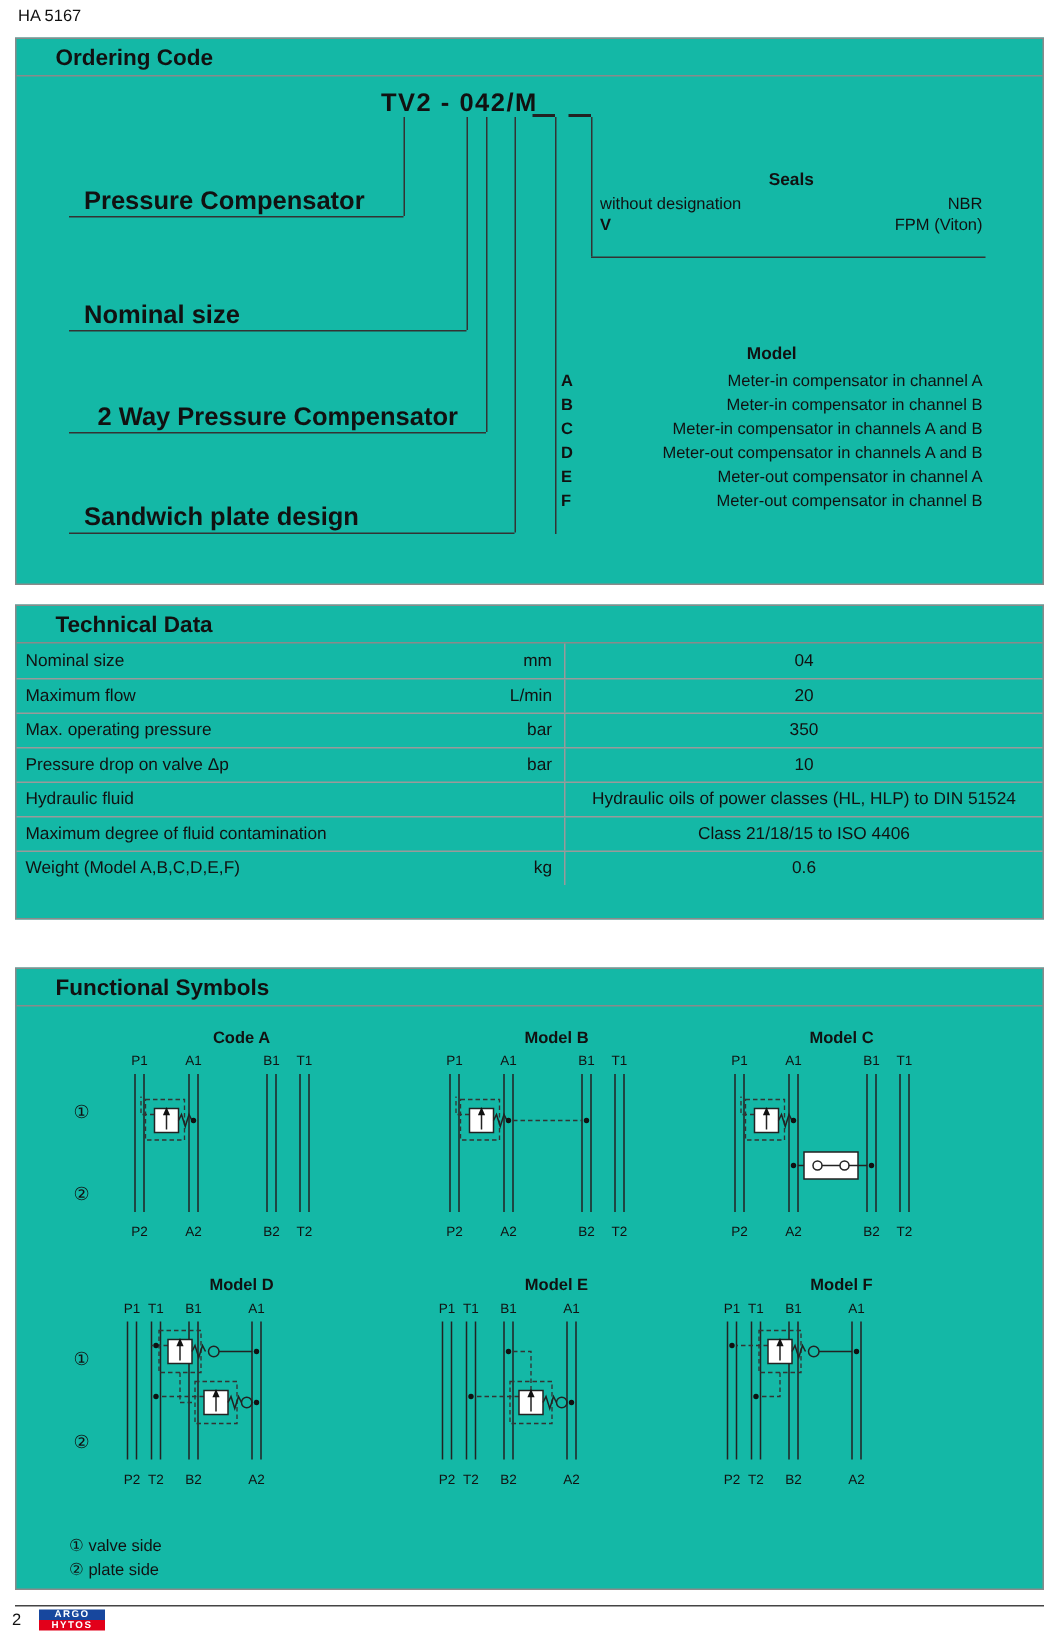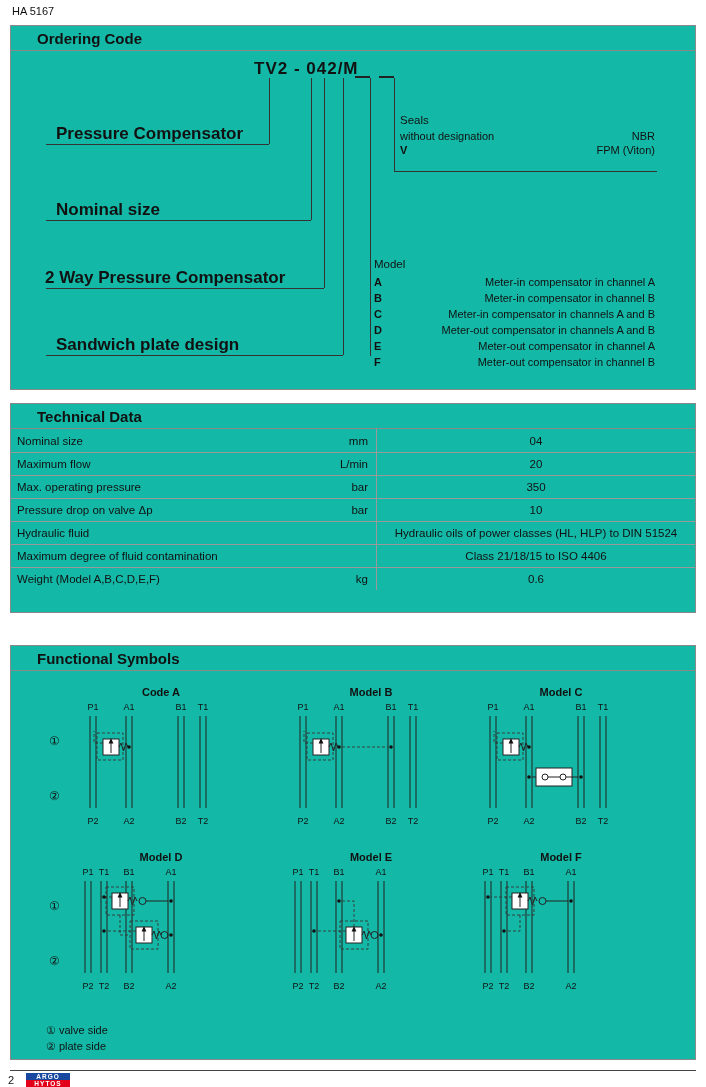--- a/index.html
+++ b/index.html
@@ -14,26 +14,26 @@
   
   .oc{top:25px;height:365px}
   .oc-body{position:absolute;left:0;top:0;right:0;bottom:0}
   .oc-code{position:absolute;left:243px;top:33px;font-size:17px;font-weight:bold;letter-spacing:1px;white-space:nowrap}
   .oc-blank{position:absolute;top:39px;width:15px;height:13px;border-bottom:2px solid #222}
   .b1{left:344px}.b2{left:368px}
   .vl{position:absolute;width:1px;background:#333}
   .hl{position:absolute;height:1px;background:#333}
   .callout{position:absolute;font-size:17px;font-weight:bold;white-space:nowrap}
   .right-block{position:absolute;right:40px;font-size:11px}
-  .rb-title{text-align:left;font-weight:normal;font-size:11.5px;height:15px}
+  .rb-title{text-align:center;font-weight:bold;font-size:11.5px;height:15px}
   .rb-row{display:flex;justify-content:space-between;height:14px;line-height:14px}
   .rb-key{font-weight:normal}
   .rb-key.bold{font-weight:bold}
   .seals-block{left:389px;top:88px}
-  .model-block{left:363px;top:232px;font-size:11px}
+  .model-block{left:363px;top:204px;font-size:11px}
   .model-block .rb-row{height:16px;line-height:16px}
   .model-block .rb-title{height:16px}
   .model-block .rb-key{font-weight:bold}
 
   
   .td{top:403px;height:210px}
   .t-row{display:flex;height:23px;font-size:11.5px}
   .t-row + .t-row{border-top:1px solid #9a9a9a}
   .t-label{width:366px;display:flex;justify-content:space-between;align-items:center;padding:0 8px 0 6px;border-right:1px solid #9a9a9a}
   .t-unit{text-align:center}
@@ -85,21 +85,21 @@
     <div class="vl" style="left:313px;top:52px;height:210px"></div>
     <div class="hl" style="left:35px;top:262px;width:278px"></div>
     <div class="vl" style="left:332px;top:52px;height:277px"></div>
     <div class="hl" style="left:35px;top:329px;width:297px"></div>
     <div class="vl" style="left:359px;top:52px;height:278px"></div>
     <div class="vl" style="left:383px;top:52px;height:93px"></div>
     <div class="hl" style="left:383px;top:145px;width:263px"></div>
 
     <div class="callout" style="left:45px;top:98px">Pressure Compensator</div>
     <div class="callout" style="left:45px;top:174px">Nominal size</div>
-    <div class="callout" style="left:34px;top:242px">2 Way Pressure Compensator</div>
+    <div class="callout" style="left:54px;top:242px">2 Way Pressure Compensator</div>
     <div class="callout" style="left:45px;top:309px">Sandwich plate design</div>
 
     <div class="right-block seals-block">
       <div class="rb-title">Seals</div>
       <div class="rb-row">
         <span class="rb-key">without designation</span>
         <span class="rb-val">NBR</span>
       </div>
       <div class="rb-row">
         <span class="rb-key bold">V</span>

